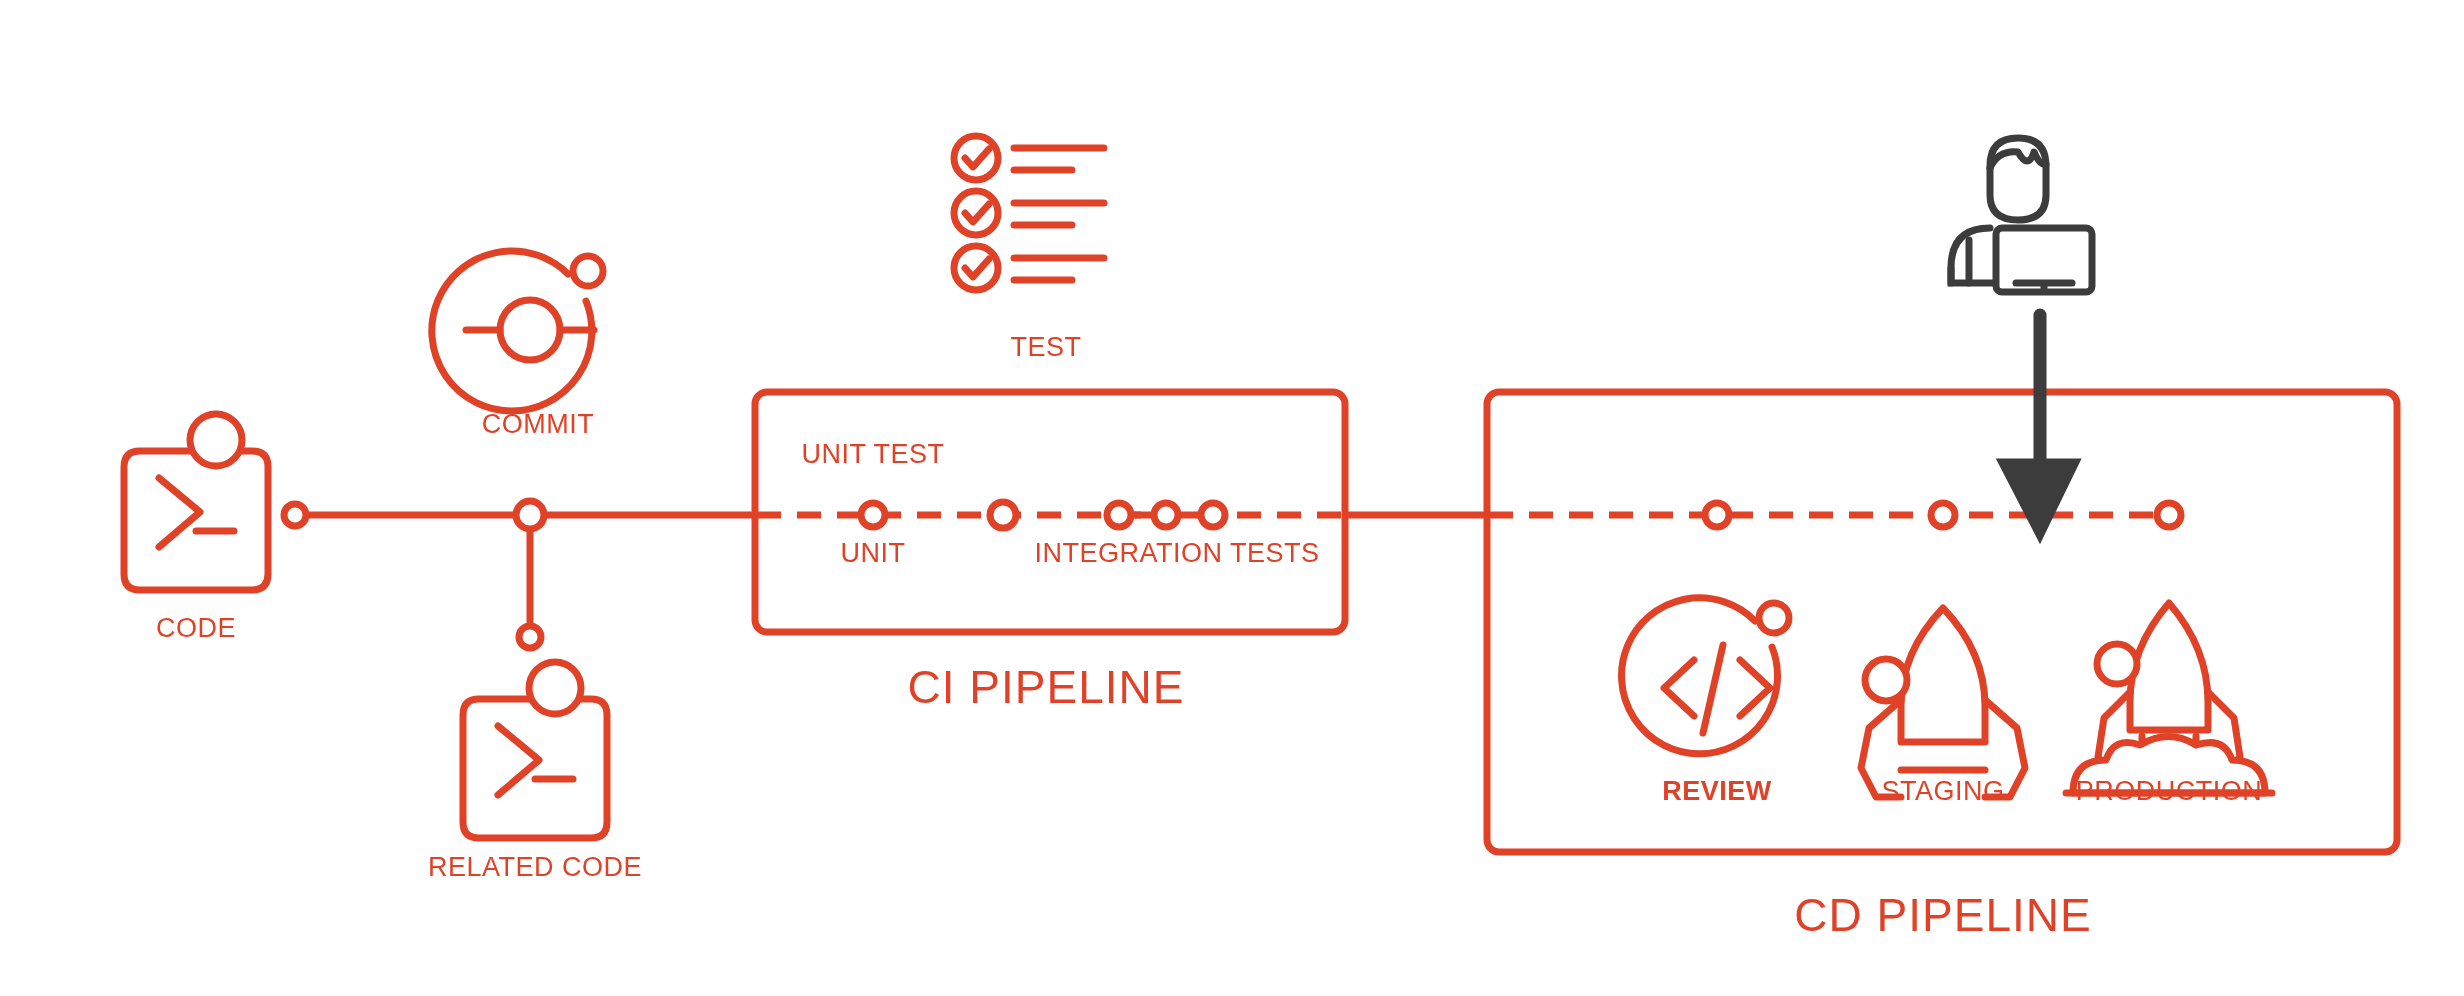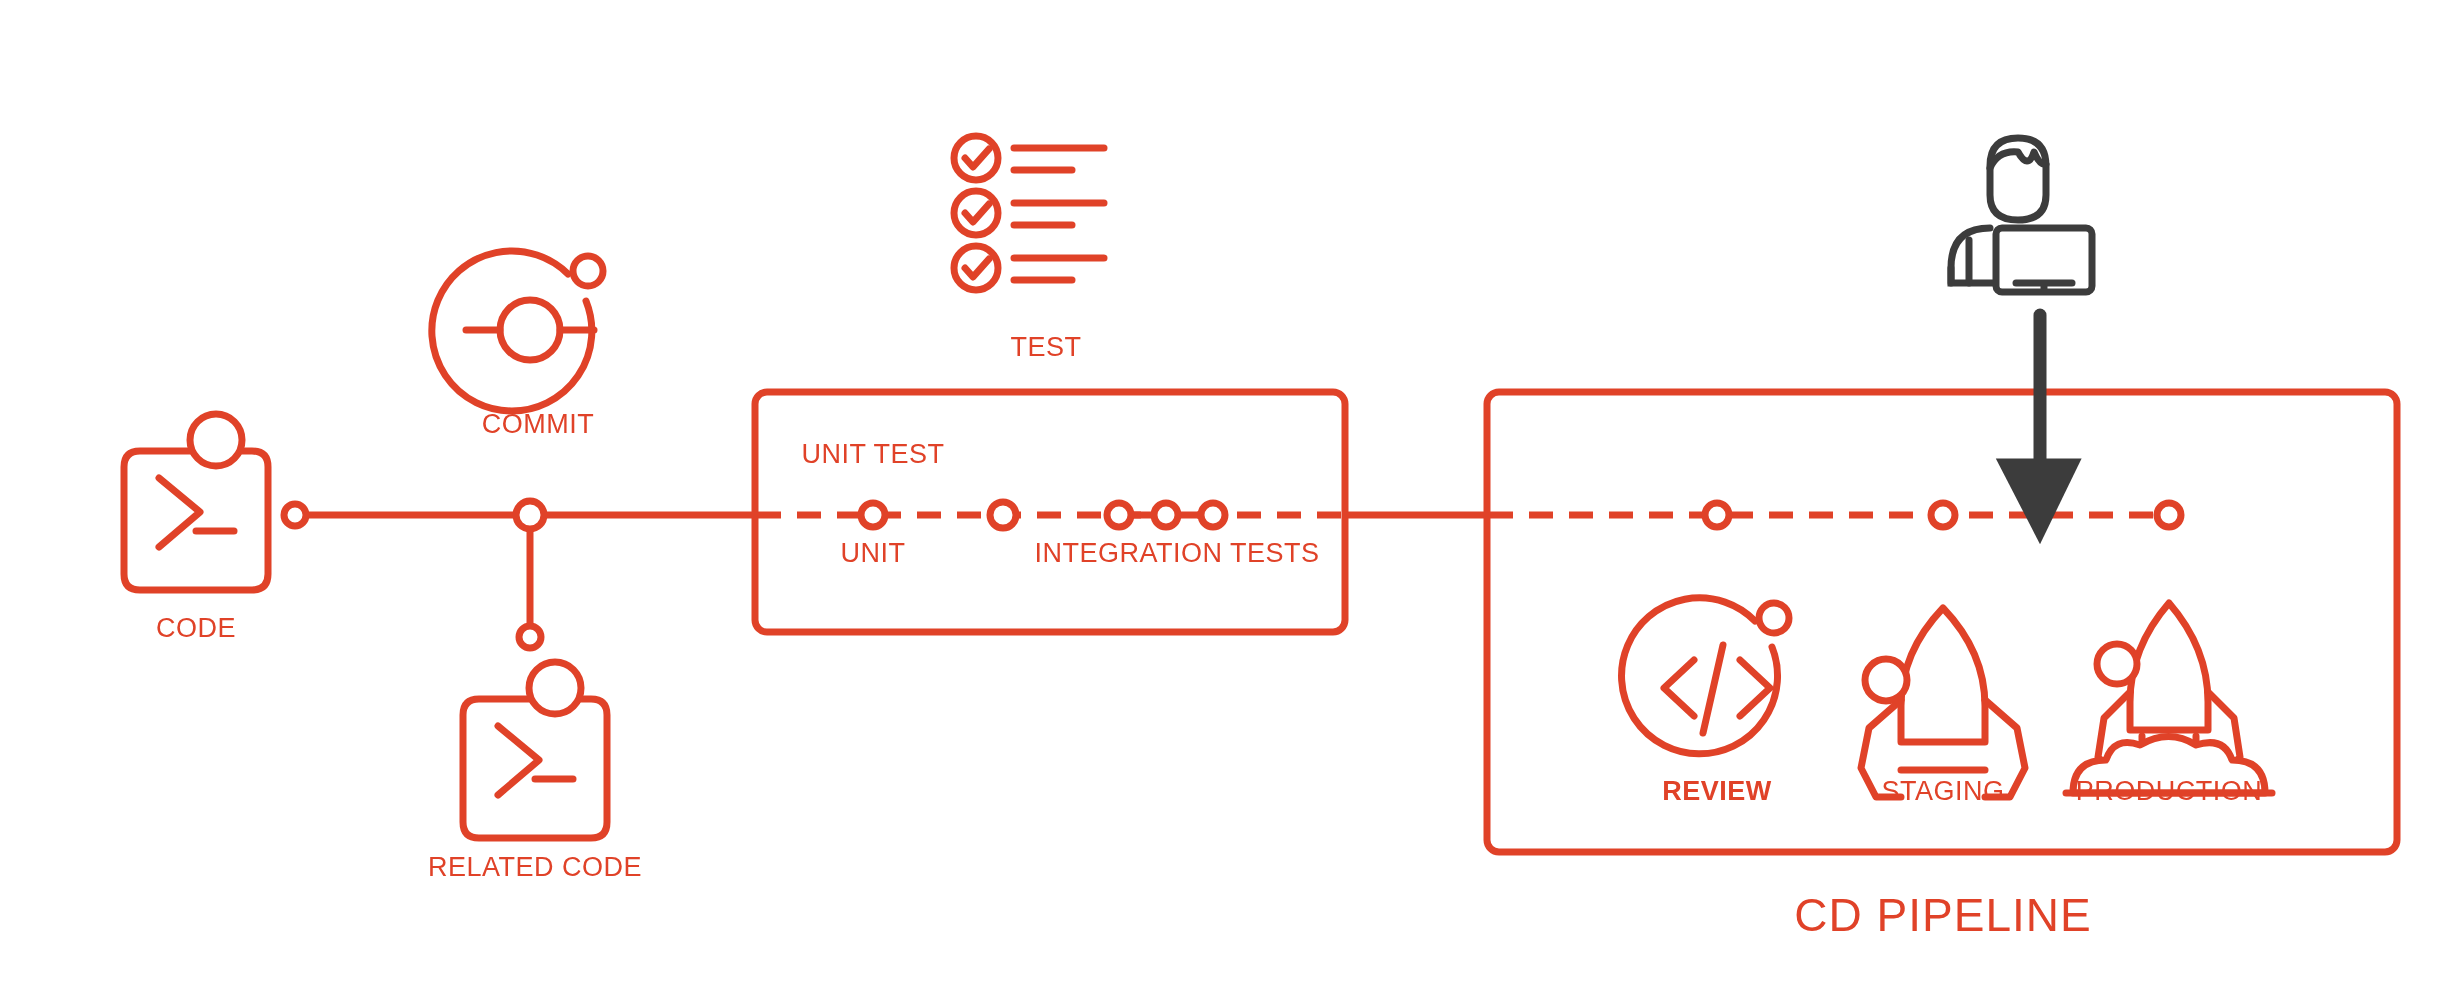--- a/index.html
+++ b/index.html
@@ -171,15 +171,16 @@
   <div class="lbl lbl-sm" style="left:1046px; top:332px;">TEST</div>
 
   <div class="lbl lbl-sm" style="left:873px;  top:439px;text-align:right;">UNIT TEST</div>
   <div class="lbl lbl-sm" style="left:873px;  top:538px;">UNIT</div>
   <div class="lbl lbl-sm" style="left:1177px; top:538px;">INTEGRATION TESTS</div>
 
   <div class="lbl lbl-sm" style="left:1717px; top:776px;font-weight:bold;">REVIEW</div>
   <div class="lbl lbl-sm" style="left:1943px; top:776px;">STAGING</div>
   <div class="lbl lbl-sm" style="left:2169px; top:776px;">PRODUCTION</div>
 
+  <div class="lbl lbl-big" style="left:1046px; top:660px;">CI PIPELINE</div>
   <div class="lbl lbl-big" style="left:1943px; top:888px;text-align:center;">CD PIPELINE</div>
 
 </div>
 
 </body></html>

